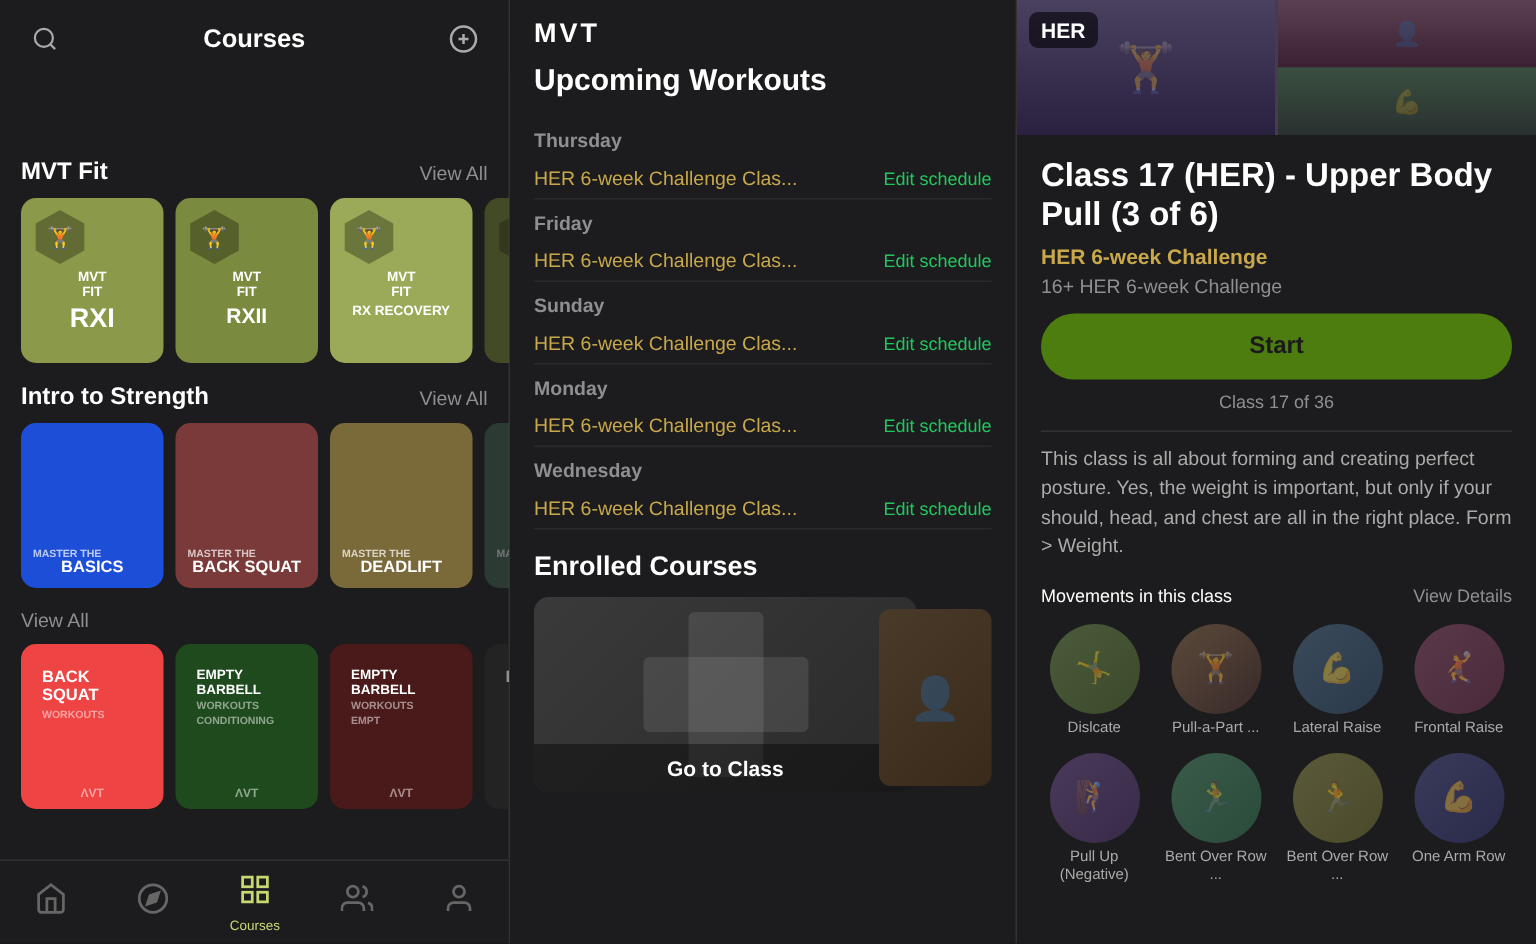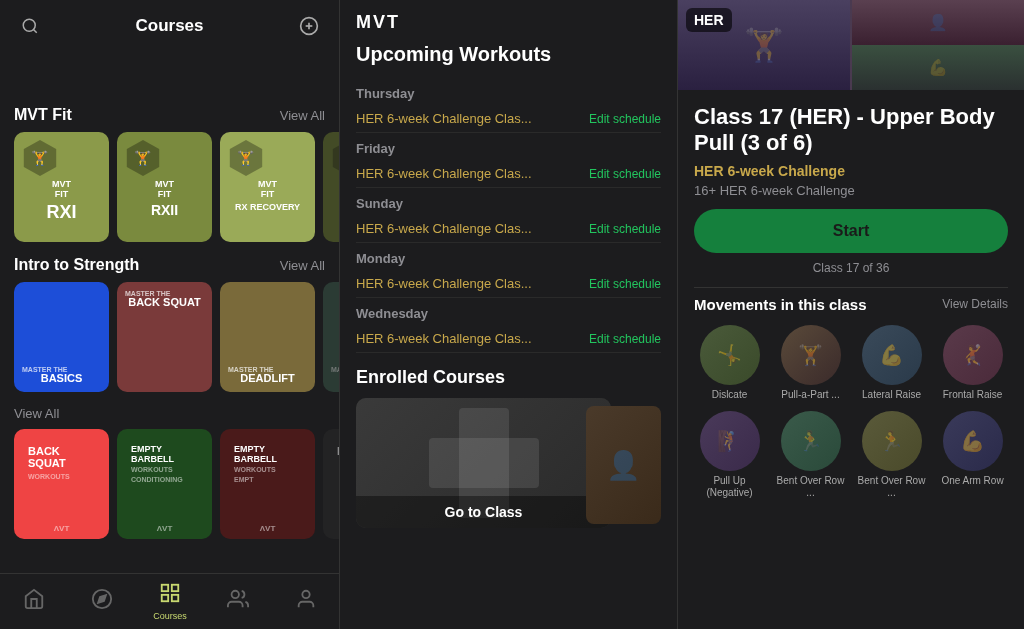--- a/index.html
+++ b/index.html
@@ -391,21 +391,21 @@
 
     .class-meta {
       font-size: 13px;
       color: #8e8e93;
       margin-bottom: 11px;
     }
 
     .start-button {
       width: 100%;
       height: 44px;
-      background: #15803d;
+      background: #4d7c0f;
       border-radius: 22px;
       display: flex;
       align-items: center;
       justify-content: center;
       font-size: 16px;
       font-weight: 600;
       color: #1a1a1a;
       margin-bottom: 8px;
       text-align: center;
     }
@@ -427,22 +427,22 @@
     }
 
     .movements-header {
       display: flex;
       justify-content: space-between;
       align-items: center;
       margin-bottom: 12px;
     }
 
     .movements-title {
-      font-size: 15px;
-      font-weight: 700;
+      font-size: 12px;
+      font-weight: 400;
       color: #fff;
       text-align: center;
     }
 
     .view-details {
       font-size: 12px;
       color: #8e8e93;
     }
 
     .movements-grid {
@@ -568,21 +568,21 @@
       <span class="view-all">View All</span>
     </div>
     <div class="cards-row">
       <div class="course-card card-basics">
         <div class="card-img-bg" style="justify-content:flex-end;">
           <div class="card-master">MASTER THE</div>
           <div class="card-main-text">BASICS</div>
         </div>
       </div>
       <div class="course-card card-squat">
-        <div class="card-img-bg" style="">
+        <div class="card-img-bg" style="justify-content:flex-end;">
           <div class="card-master">MASTER THE</div>
           <div class="card-main-text">BACK SQUAT</div>
         </div>
       </div>
       <div class="course-card card-deadlift">
         <div class="card-img-bg" style="justify-content:flex-end;">
           <div class="card-master">MASTER THE</div>
           <div class="card-main-text">DEADLIFT</div>
         </div>
       </div>
@@ -762,20 +762,21 @@
 
   <div class="right-content">
     <div class="class-title">Class 17 (HER) - Upper Body Pull (3 of 6)</div>
     <div class="class-subtitle">HER 6-week Challenge</div>
     <div class="class-meta">16+  HER 6-week Challenge</div>
 
     <div class="start-button">Start</div>
 
     <div class="class-of">Class 17 of 36</div>
 
+    <div class="description">This class is all about forming and creating perfect posture. Yes, the weight is important, but only if your should, head, and chest are all in the right place. Form &gt; Weight.</div>
 
     <div class="movements-header">
       <span class="movements-title">Movements in this class</span>
       <span class="view-details">View Details</span>
     </div>
 
     <div class="movements-grid">
       <div class="movement-item">
         <div class="movement-thumb thumb-1" style="width:60px;height:60px;border-radius:30px;display:flex;align-items:center;justify-content:center;font-size:20px;color:rgba(255,255,255,0.4);">🤸</div>
         <span class="movement-name">Dislcate</span>

